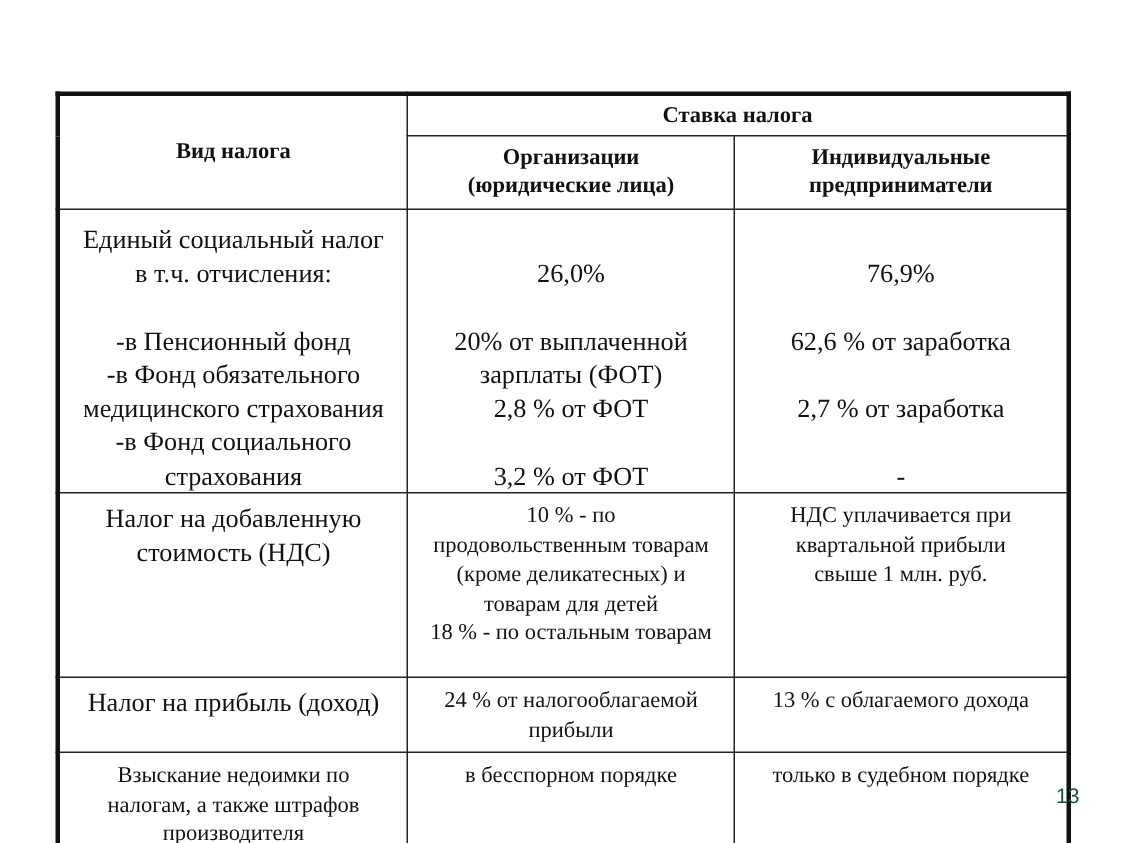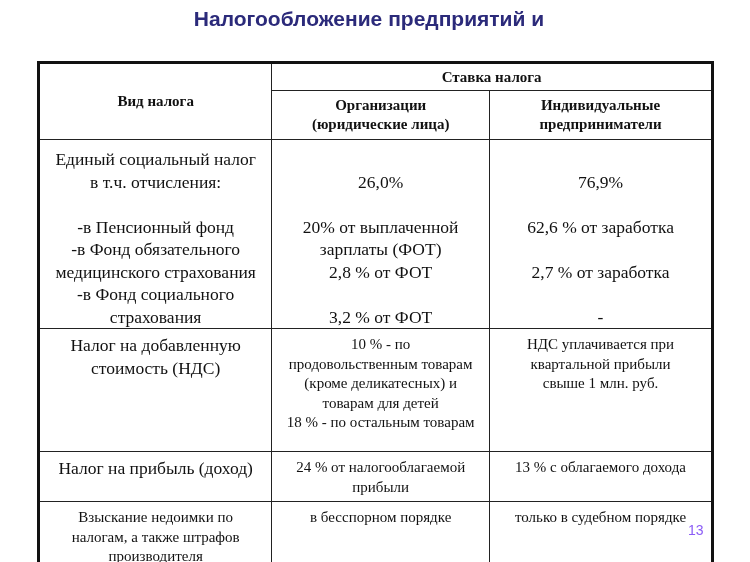--- a/index.html
+++ b/index.html
@@ -74,32 +74,31 @@
       line-height: 19.5px;
     }
     .esn-cell { padding-top: 8px !important; }
     .line { display: block; white-space: nowrap; }
     .gap { display: block; height: 22.5px; }
     .vat-cell, .profit-cell, .arrears-cell { padding-top: 5px !important; }
     .vat-cell.small, .profit-cell.small, .arrears-cell.small { padding-top: 6px !important; }
 
     .page-number {
       position: absolute;
-      left: 688px;
+      left: 704px;
       top: 522px;
       font-family: "Liberation Sans", sans-serif;
       font-size: 14px;
-      color: #8b5cf6;
+      color: #14532d;
     }
   </style>
 </head>
 <body>
 
 <div class="slide-title">
-  <span class="line line1">Налогообложение предприятий и</span>
 </div>
 
 <table class="tax-table">
   <colgroup>
     <col class="col-type">
     <col class="col-org">
     <col class="col-ip">
   </colgroup>
   <tbody>
       <tr class="row-head1">

